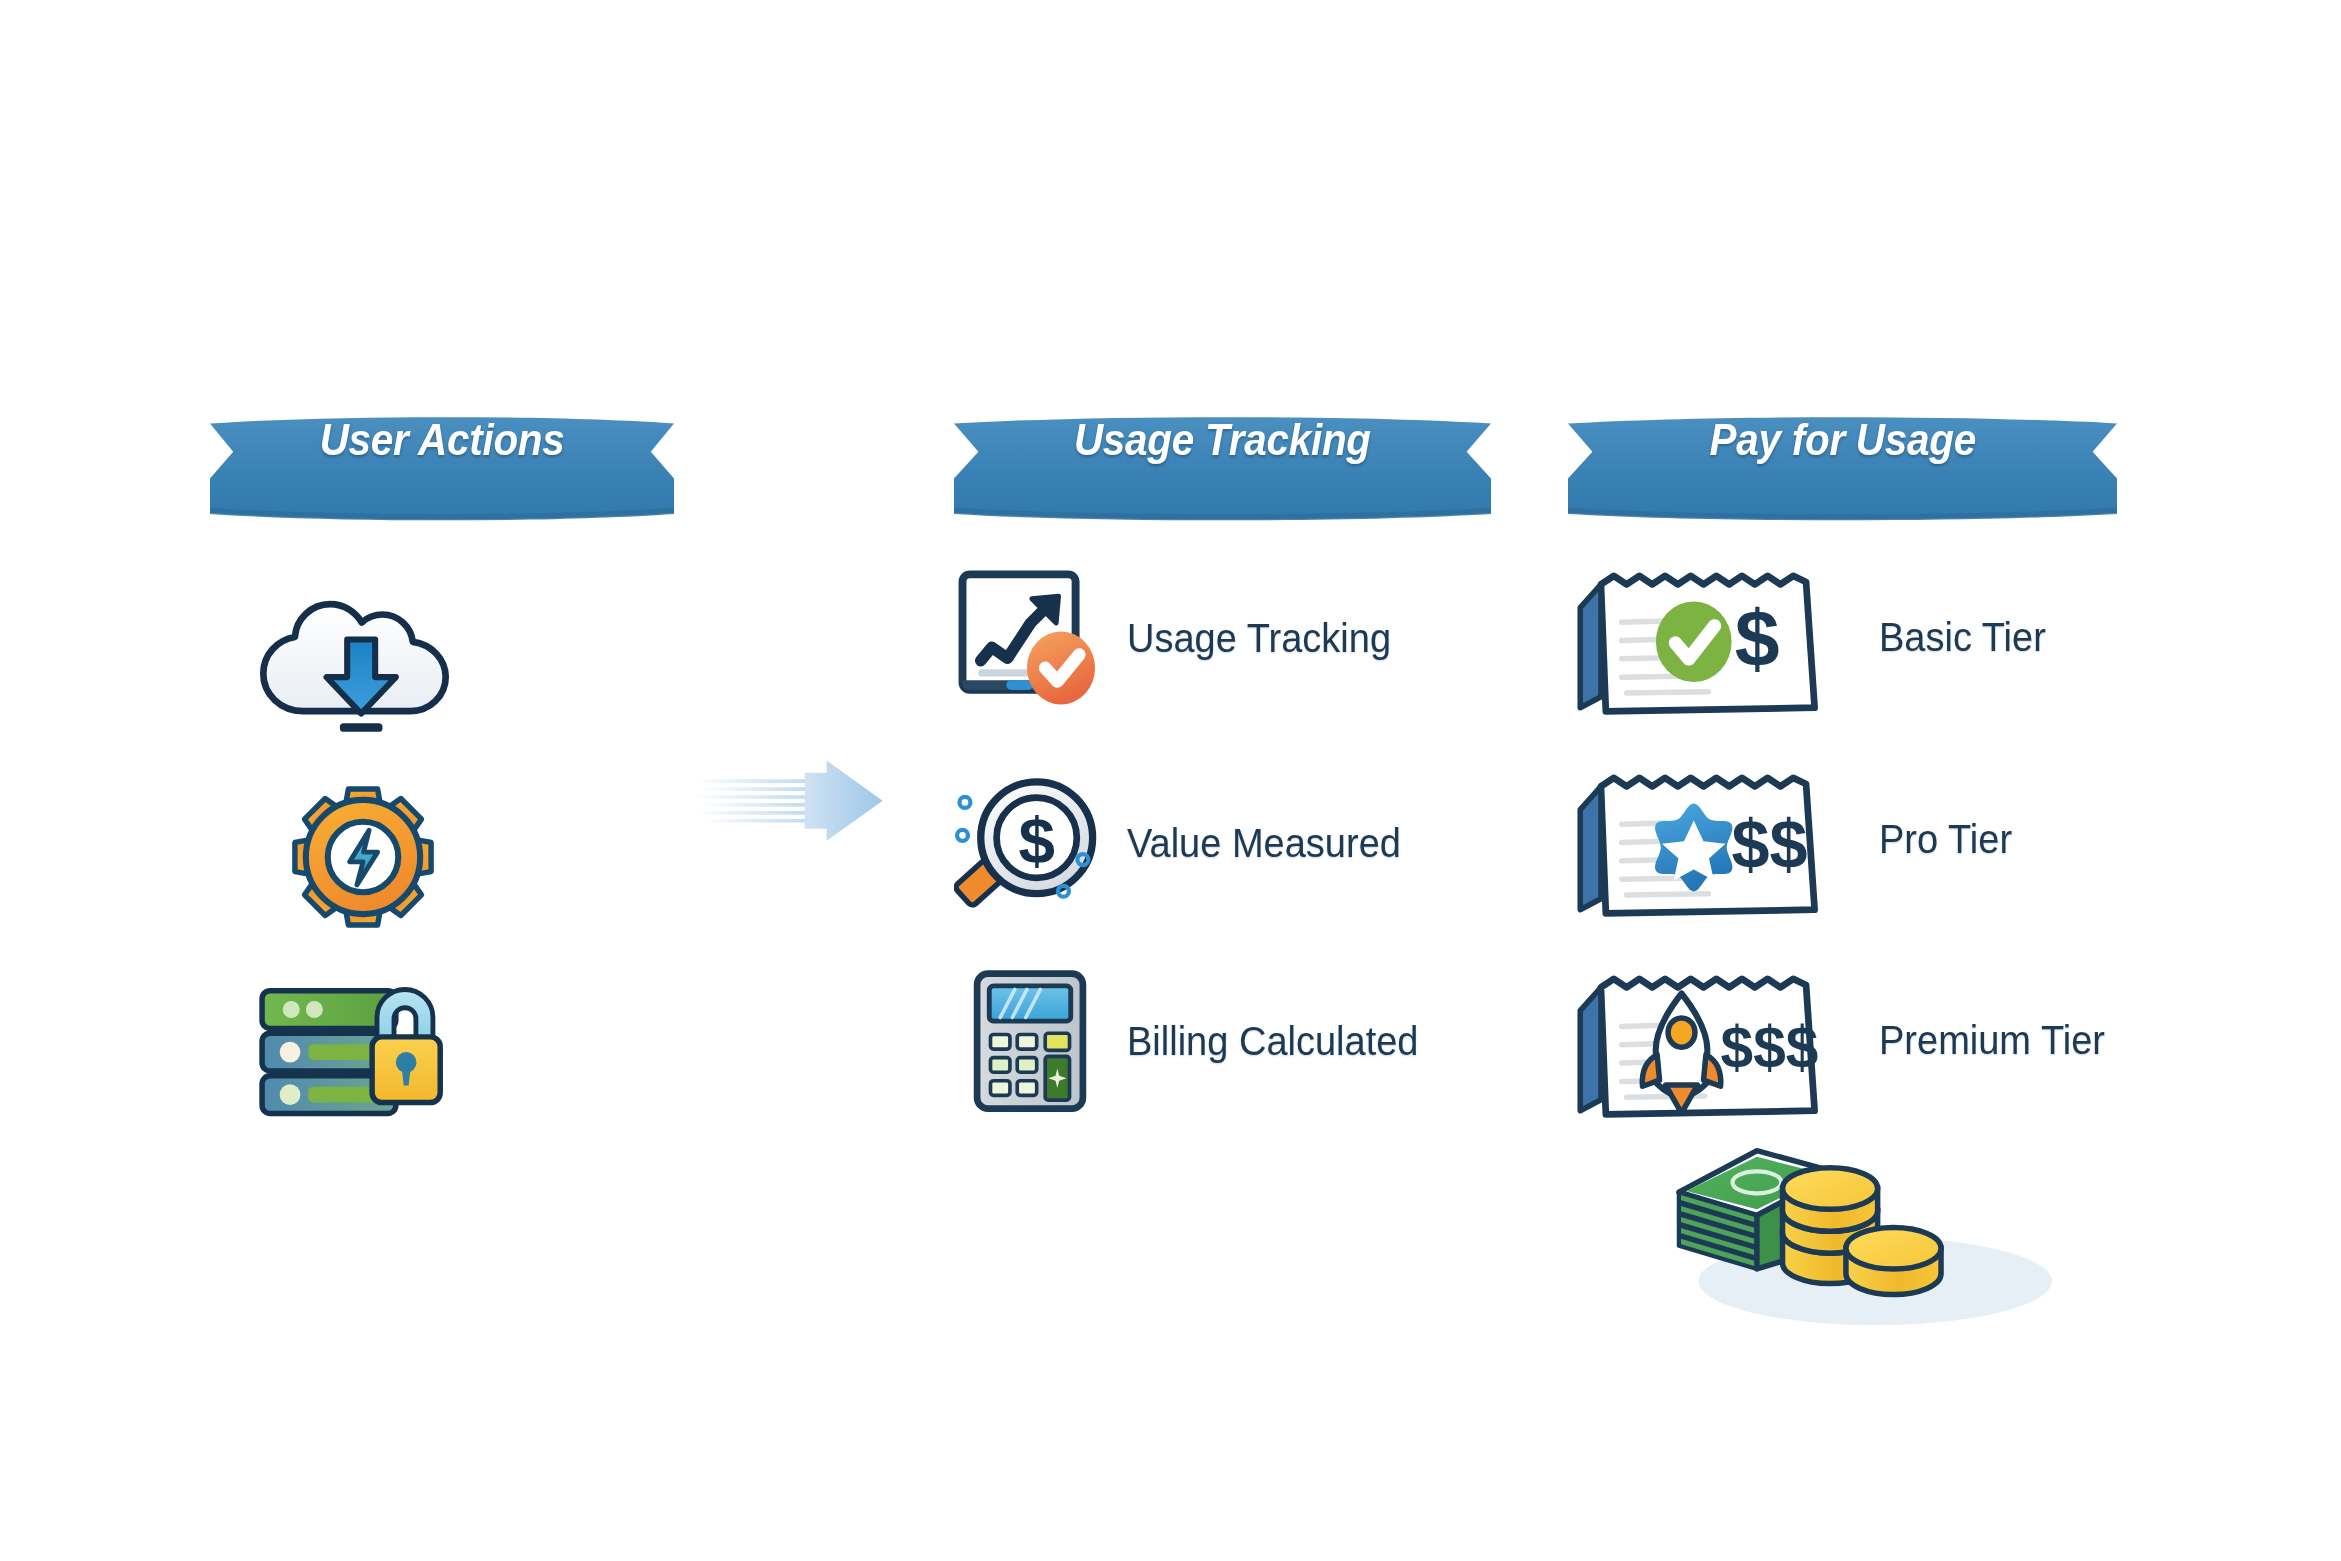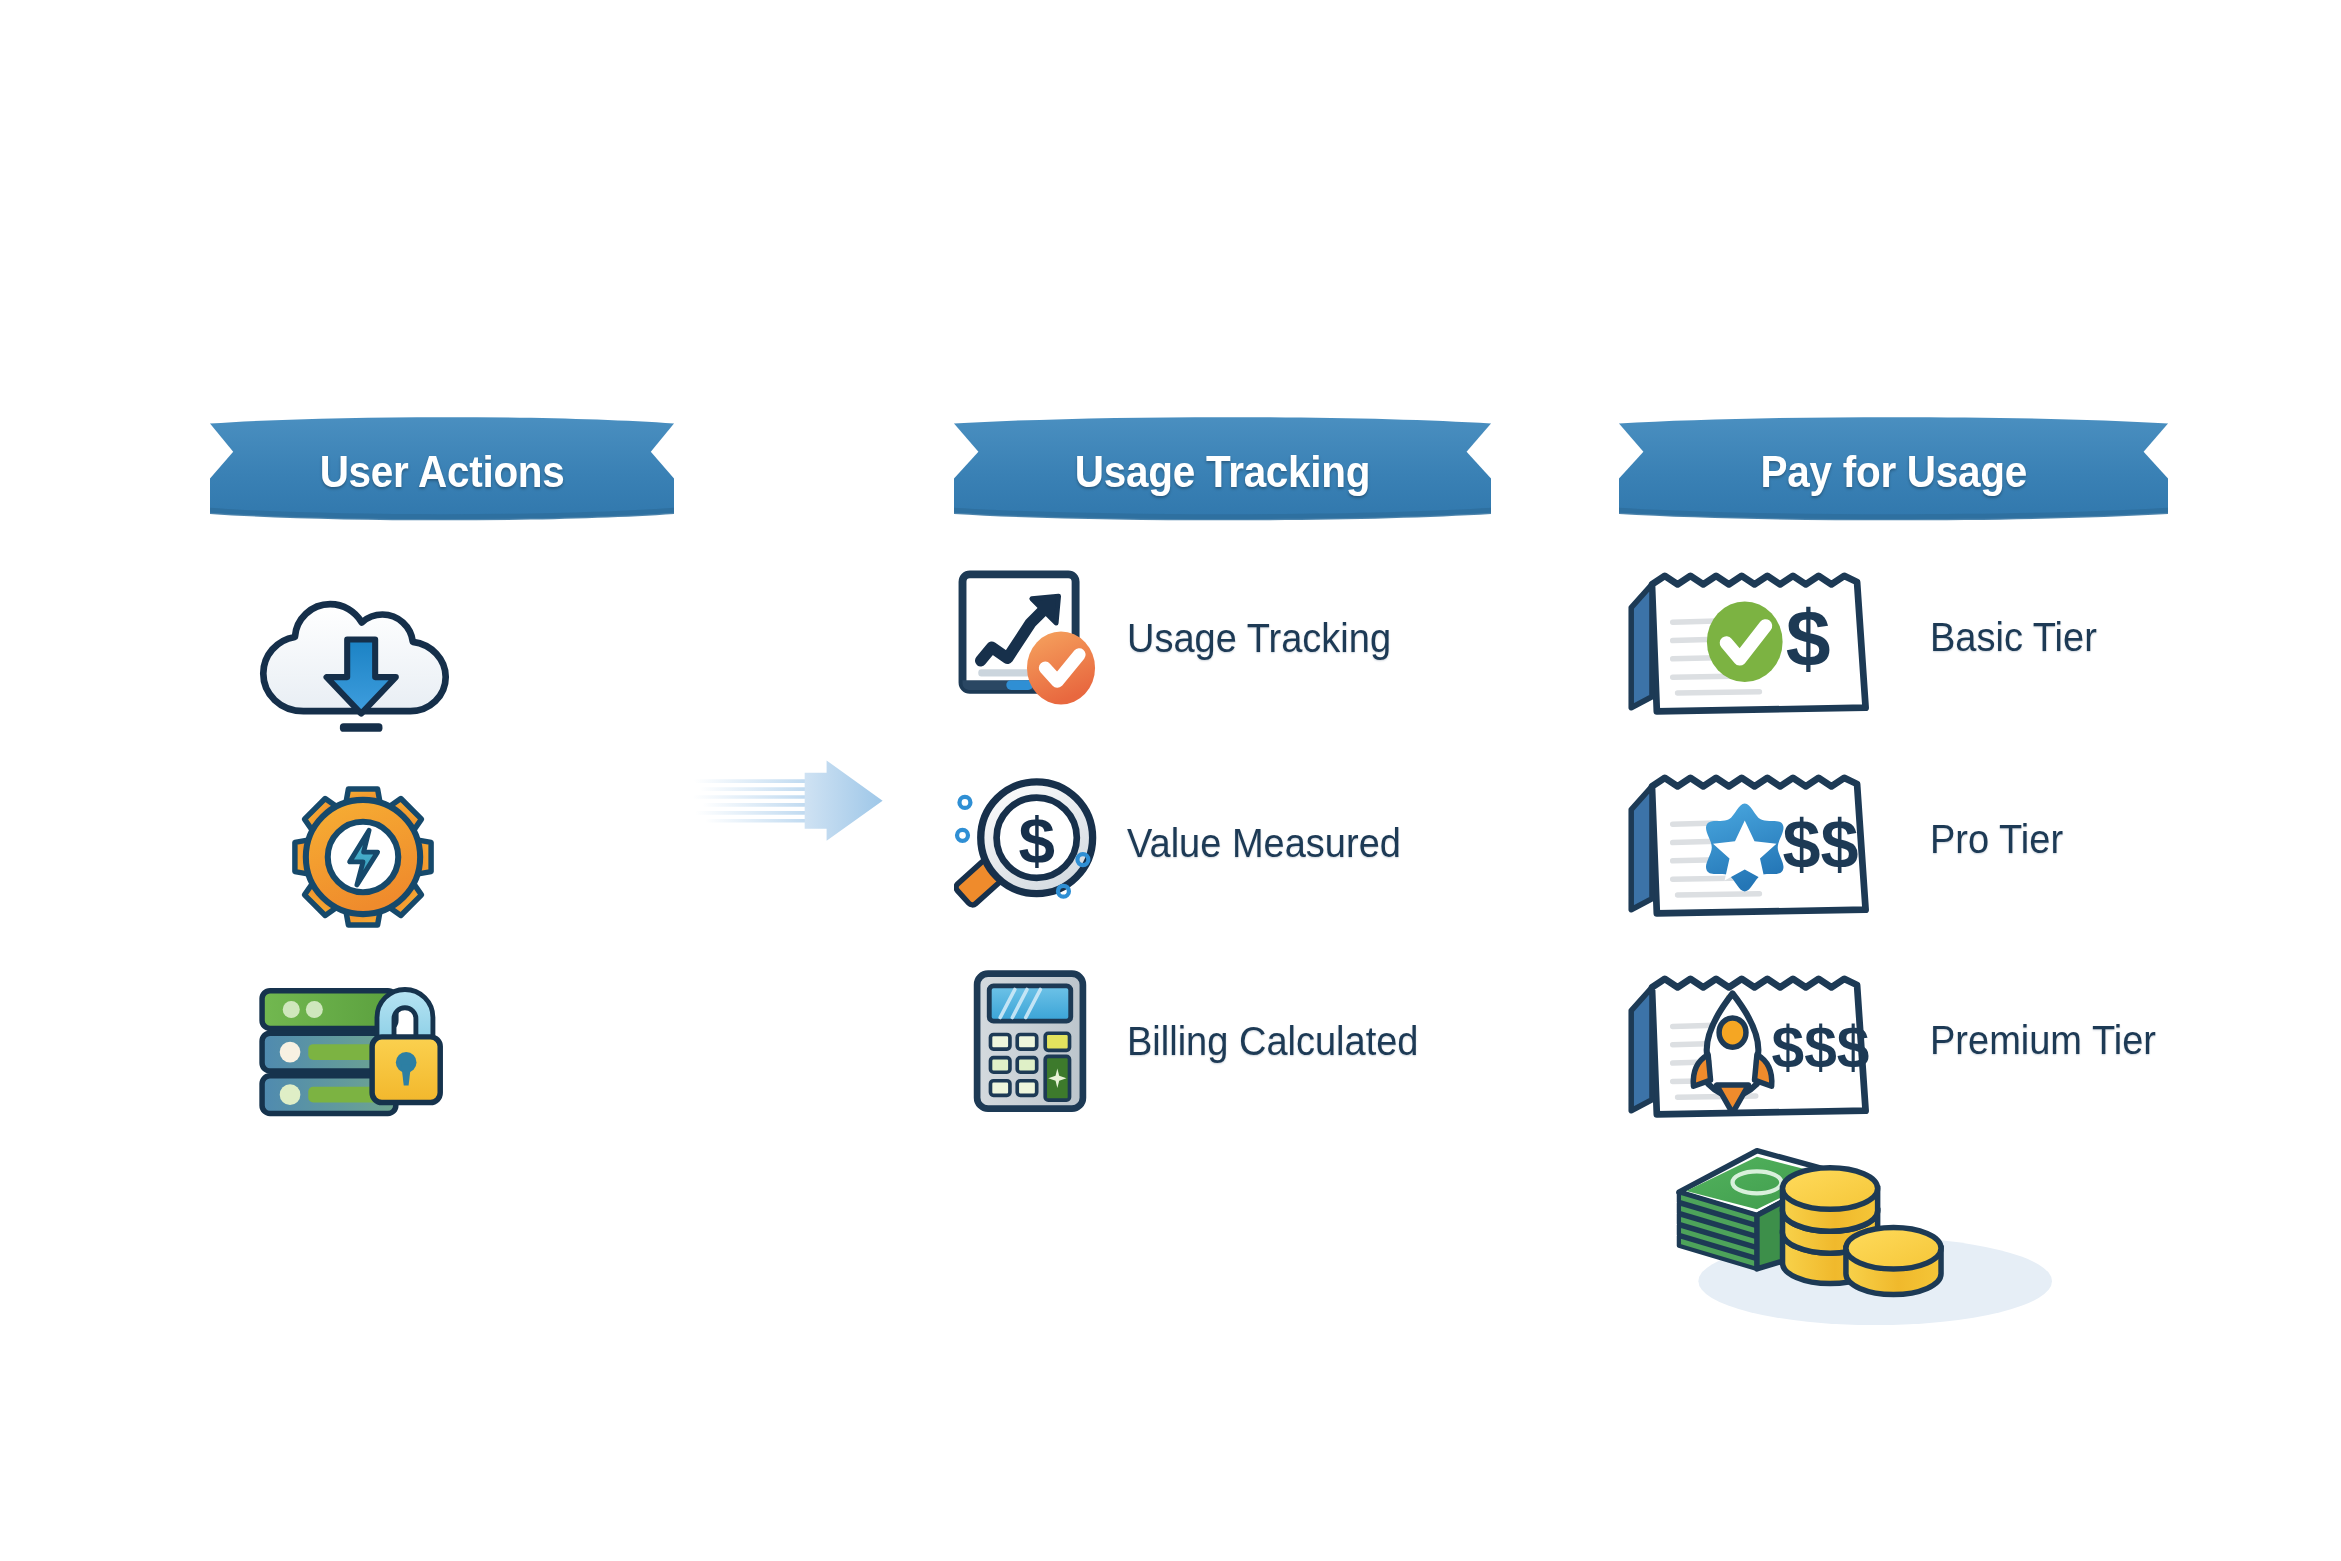--- a/index.html
+++ b/index.html
@@ -23,29 +23,29 @@
     background: #ffffff;
   }
 
   
   .column {
     position: absolute;
     top: 415px;
   }
   #col-user-actions  { left: 210px;  width: 464px; }
   #col-usage-tracking{ left: 954px; width: 537px; }
-  #col-pay-for-usage { left: 1619px; width: 549px; }
+  #col-pay-for-usage { left: 1568px; width: 549px; }
 
   
   .banner {
     position: relative;
     height: 113px;
     display: flex;
-    align-items: center;
     justify-content: center;
+    font-style: italic;
   }
   .banner-shape {
     position: absolute;
     left: 0; top: 0;
     width: 100%;
     height: 100%;
   }
   .banner-label {
     position: relative;
     z-index: 2;

